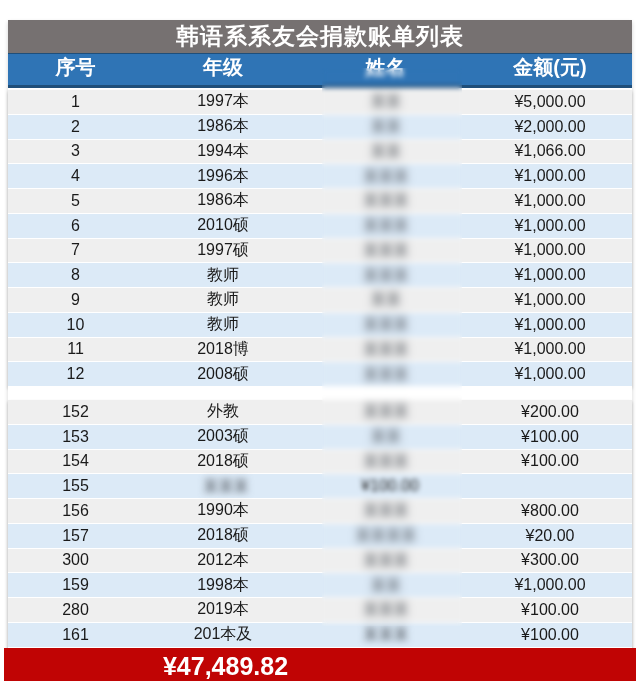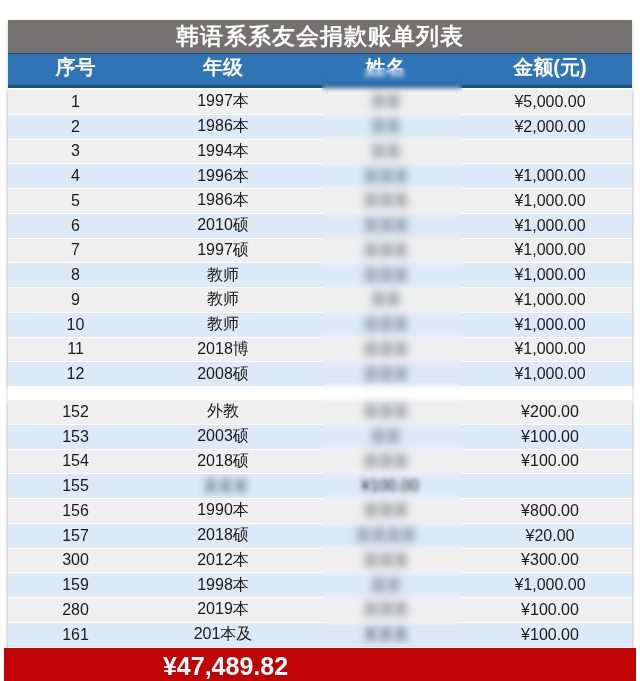--- a/index.html
+++ b/index.html
@@ -80,20 +80,21 @@
       <div class="row band-blue">
         <div class="cell c1">2</div>
         <div class="cell c2">1986本</div>
         <div class="cell c3"><span class="redacted">某某</span></div>
         <div class="cell c4">¥2,000.00</div>
       </div>
       <div class="row band-gray">
         <div class="cell c1">3</div>
         <div class="cell c2">1994本</div>
         <div class="cell c3"><span class="redacted">某某</span></div>
+        <div class="cell c4">¥1,066.00</div>
       </div>
       <div class="row band-blue">
         <div class="cell c1">4</div>
         <div class="cell c2">1996本</div>
         <div class="cell c3"><span class="redacted">某某某</span></div>
         <div class="cell c4">¥1,000.00</div>
       </div>
       <div class="row band-gray">
         <div class="cell c1">5</div>
         <div class="cell c2">1986本</div>

